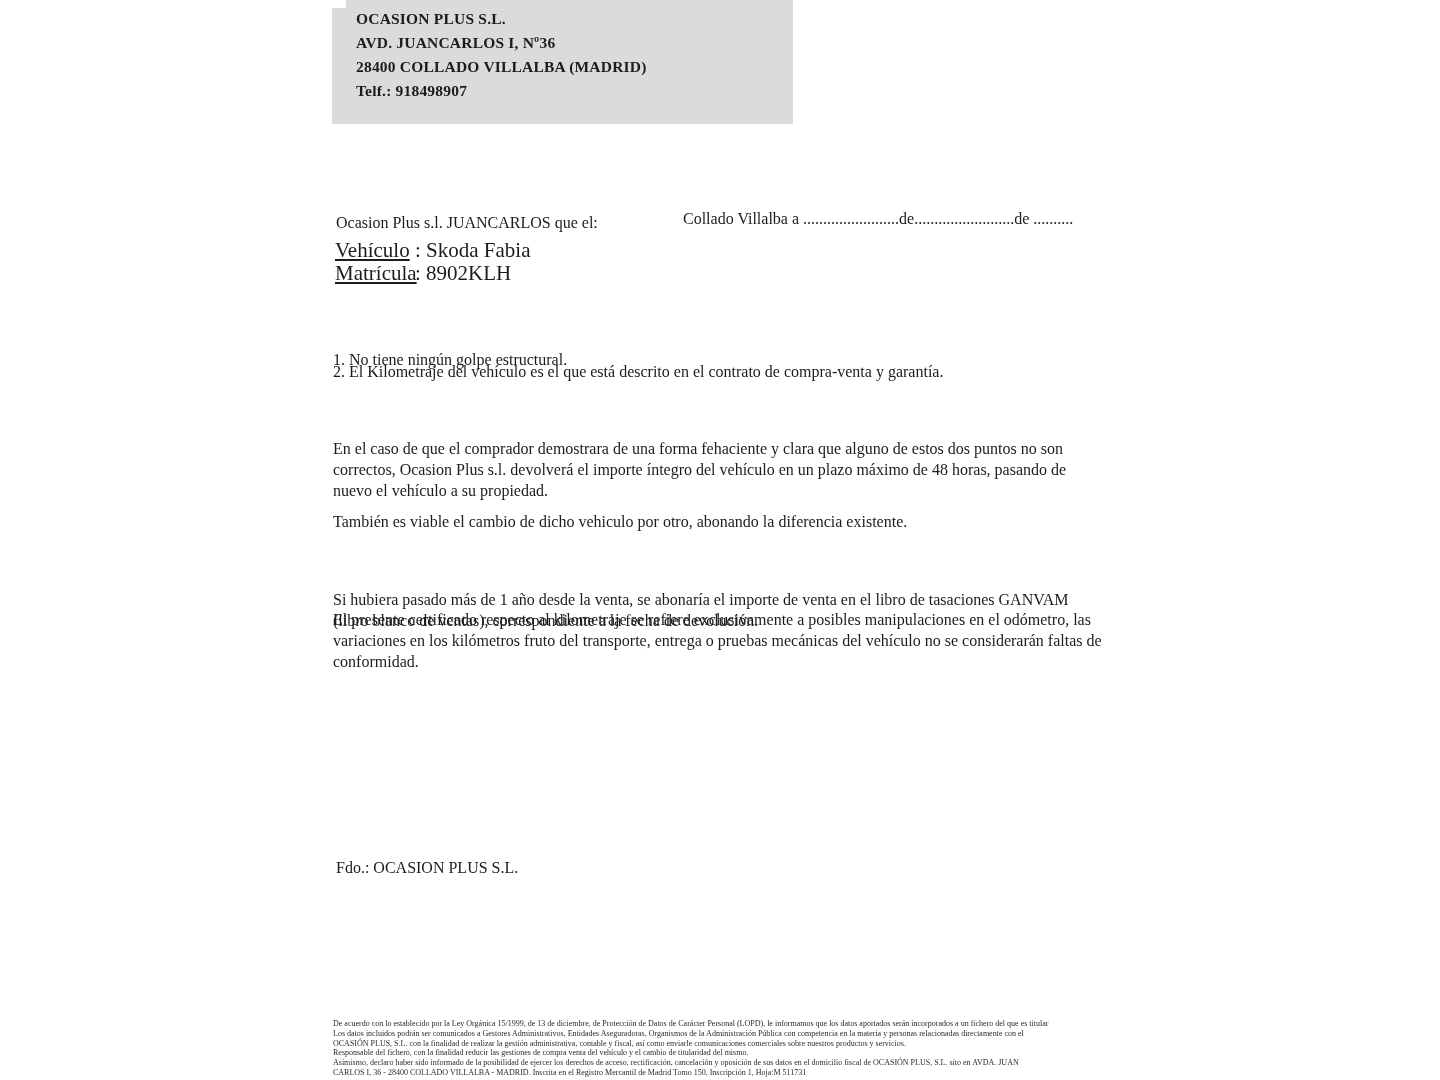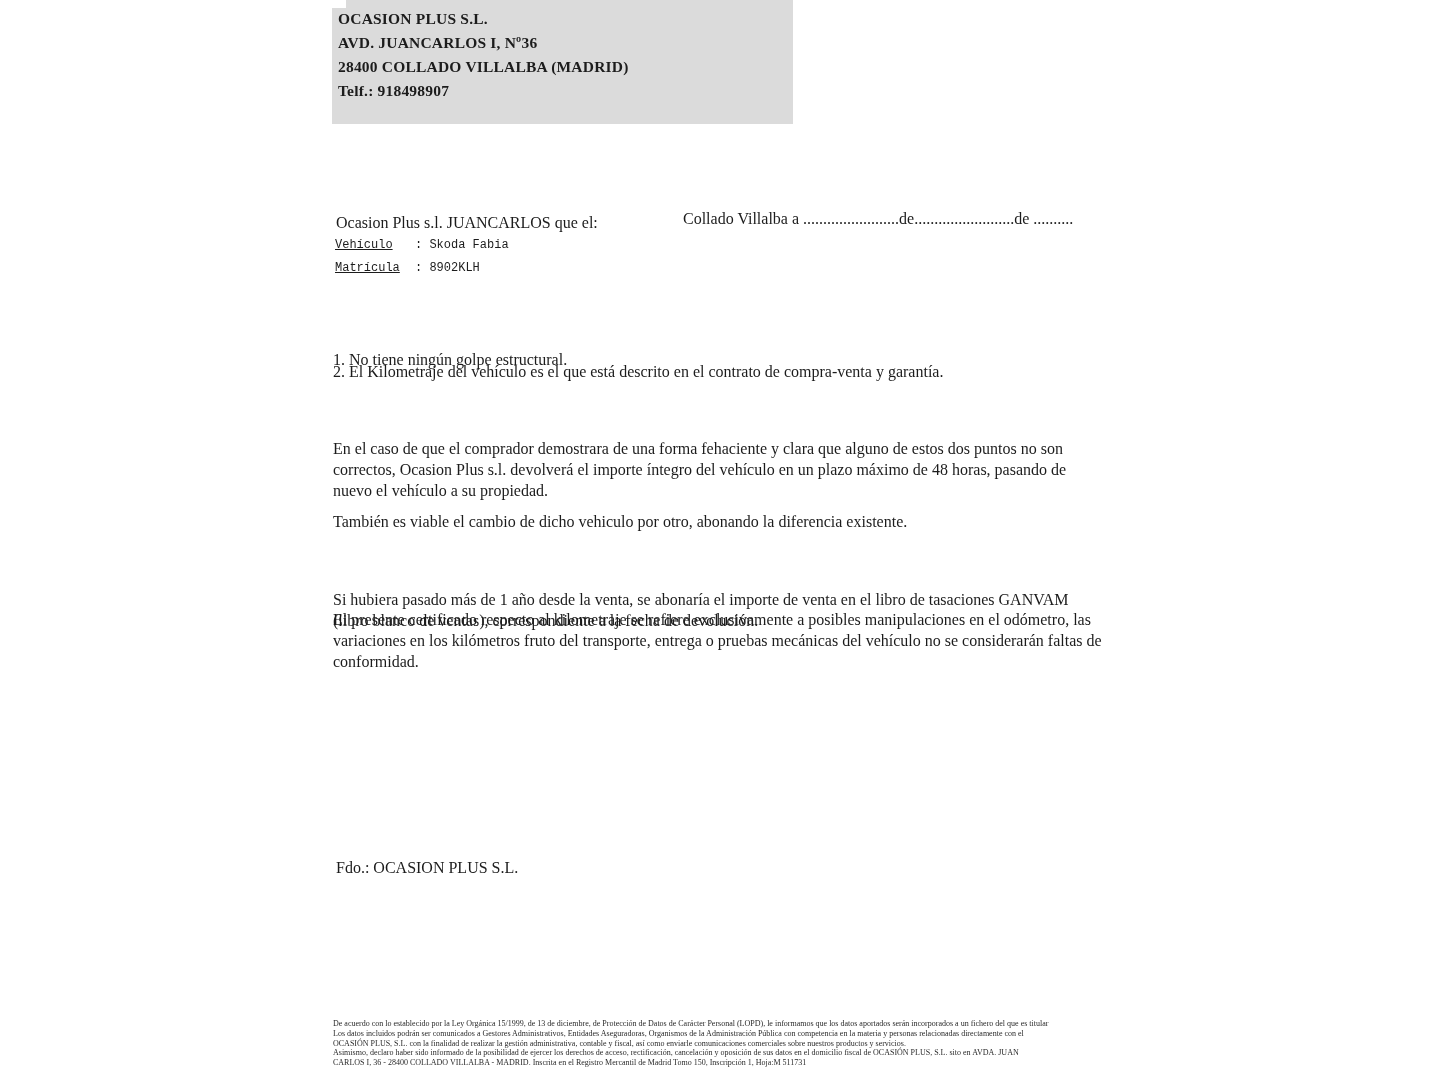--- a/index.html
+++ b/index.html
@@ -11,21 +11,21 @@
     background: #ffffff;
     font-family: "Liberation Serif", "DejaVu Serif", serif;
     color: #1c1c1c;
     overflow: hidden;
   }
   .header-box {
     position: absolute;
     left: 332px; top: 0;
     width: 461px; height: 124px;
     background: #dbdbdb;
-    padding: 7px 8px 0 6px;
+    padding: 7px 8px 0 24px;
     font-weight: bold;
     font-size: 15.5px;
     line-height: 24px;
     letter-spacing: 0.2px;
   }
   .notch {
     position: absolute;
     left: 0; top: 0;
     width: 14px; height: 8px;
     background: #ffffff;
@@ -38,23 +38,22 @@
     margin-top: 40px;
   }
   .certify-intro {
     position: absolute;
     left: 336px; top: 214px;
     font-size: 16px;
   }
   .kv-line {
     position: absolute;
     left: 335px;
-    font-size: 12px;
+    font-size: 21px;
     white-space: nowrap;
-    font-family: Liberation Mono, monospace;
   }
   .kv-line .label {
     display: inline-block;
     width: 80px;
     text-decoration: underline;
   }
   .vehicle-line { top: 238px; }
   .plate-line { top: 261px; }
   .point {
     position: absolute;
@@ -122,17 +121,18 @@
   <div class="para para-2">También es viable el cambio de dicho vehiculo por otro, abonando la diferencia existente.</div>
   <div class="para para-3">Si hubiera pasado más de 1 año desde la venta, se abonaría el importe de venta en el libro de tasaciones GANVAM (libro blanco de ventas), correspondiente a la fecha de devolución.</div>
   <div class="para para-4">El presente certificado respecto al kilometraje se refiere exclusivamente a posibles manipulaciones en el odómetro, las variaciones en los kilómetros fruto del transporte, entrega o pruebas mecánicas del vehículo no se considerarán faltas de conformidad.</div>
 
   <div class="signature">Fdo.: OCASION PLUS S.L.</div>
 
   <div class="legal">
     <div>De acuerdo con lo establecido por la Ley Orgánica 15/1999, de 13 de diciembre, de Protección de Datos de Carácter Personal (LOPD), le informamos que los datos aportados serán incorporados a un fichero del que es titular</div>
     <div>Los datos incluidos podrán ser comunicados a Gestores Administrativos, Entidades Aseguradoras, Organismos de la Administración Pública con competencia en la materia y personas relacionadas directamente con el</div>
     <div>OCASIÓN PLUS, S.L. con la finalidad de realizar la gestión administrativa, contable y fiscal, así como enviarle comunicaciones comerciales sobre nuestros productos y servicios.</div>
+    <div>Responsable del fichero, con la finalidad reducir las gestiones de compra venta del vehículo y el cambio de titularidad del mismo.</div>
     <div>Asimismo, declaro haber sido informado de la posibilidad de ejercer los derechos de acceso, rectificación, cancelación y oposición de sus datos en el domicilio fiscal de OCASIÓN PLUS, S.L. sito en AVDA. JUAN</div>
     <div>CARLOS I, 36 - 28400 COLLADO VILLALBA - MADRID. Inscrita en el Registro Mercantil de Madrid Tomo 150, Inscripción 1, Hoja:M 511731</div>
   </div>
 
 </div>
 
 </body></html>

